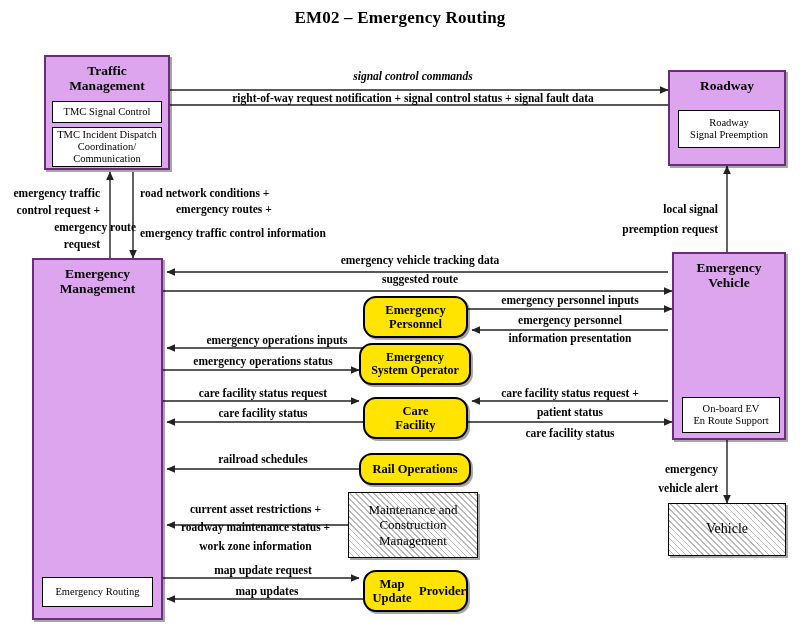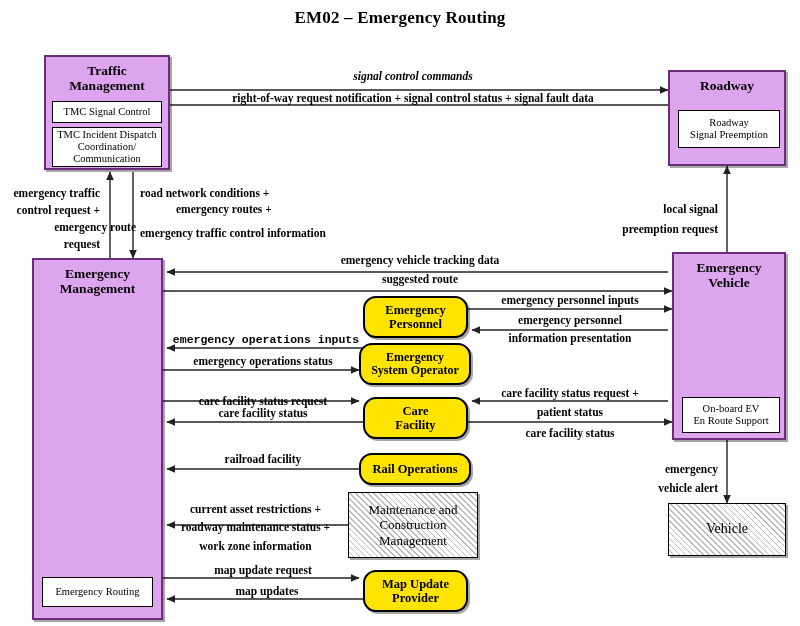--- a/index.html
+++ b/index.html
@@ -151,21 +151,21 @@
 
   <div class="yellow" style="left:363px;top:397px;width:105px;height:42px;flex-direction:column;">
     <span>Care</span>
     <span>Facility</span>
   </div>
 
   <div class="yellow" style="left:359px;top:453px;width:112px;height:32px;">
     <span>Rail Operations</span>
   </div>
 
-  <div class="yellow" style="left:363px;top:570px;width:105px;height:42px;flex-direction:column;">
+  <div class="yellow" style="left:363px;top:570px;width:105px;height:42px;flex-direction:row;">
     <span>Map Update</span>
     <span>Provider</span>
   </div>
 
   <div class="hatch" style="left:348px;top:492px;width:130px;height:66px;flex-direction:column;">
     <span>Maintenance and</span>
     <span>Construction</span>
     <span>Management</span>
   </div>
 
@@ -188,31 +188,31 @@
   <div class="lbl r" style="left:580px;top:202px;width:138px;">local signal</div>
   <div class="lbl r" style="left:580px;top:222px;width:138px;">preemption request</div>
 
   <div class="lbl c" style="left:230px;top:253px;width:380px;">emergency vehicle tracking data</div>
   <div class="lbl c" style="left:230px;top:272px;width:380px;">suggested route</div>
 
   <div class="lbl c" style="left:472px;top:293px;width:196px;">emergency personnel inputs</div>
   <div class="lbl c" style="left:472px;top:313px;width:196px;">emergency personnel</div>
   <div class="lbl c" style="left:472px;top:331px;width:196px;">information presentation</div>
 
-  <div class="lbl c" style="left:170px;top:333px;width:192px;font-family:Liberation Mono, monospace;">emergency operations inputs</div>
+  <div class="lbl c" style="left:181px;top:333px;width:192px;">emergency operations inputs</div>
   <div class="lbl c" style="left:167px;top:354px;width:192px;">emergency operations status</div>
 
-  <div class="lbl c" style="left:167px;top:386px;width:192px;margin-top:8px;">care facility status request</div>
+  <div class="lbl c" style="left:167px;top:386px;width:192px;">care facility status request</div>
   <div class="lbl c" style="left:167px;top:406px;width:192px;">care facility status</div>
 
   <div class="lbl c" style="left:472px;top:386px;width:196px;">care facility status request +</div>
   <div class="lbl c" style="left:472px;top:405px;width:196px;">patient status</div>
   <div class="lbl c" style="left:472px;top:426px;width:196px;">care facility status</div>
 
-  <div class="lbl c" style="left:167px;top:452px;width:192px;">railroad facility</div>
+  <div class="lbl c" style="left:167px;top:452px;width:192px;">railroad schedules</div>
 
   <div class="lbl c" style="left:163px;top:502px;width:185px;">current asset restrictions +</div>
   <div class="lbl c" style="left:163px;top:520px;width:185px;">roadway maintenance status +</div>
   <div class="lbl c" style="left:163px;top:539px;width:185px;">work zone information</div>
 
   <div class="lbl c" style="left:167px;top:563px;width:192px;">map update request</div>
   <div class="lbl c" style="left:171px;top:584px;width:192px;">map updates</div>
 
   <div class="lbl r" style="left:590px;top:462px;width:128px;">emergency</div>
   <div class="lbl r" style="left:590px;top:481px;width:128px;">vehicle alert</div>

